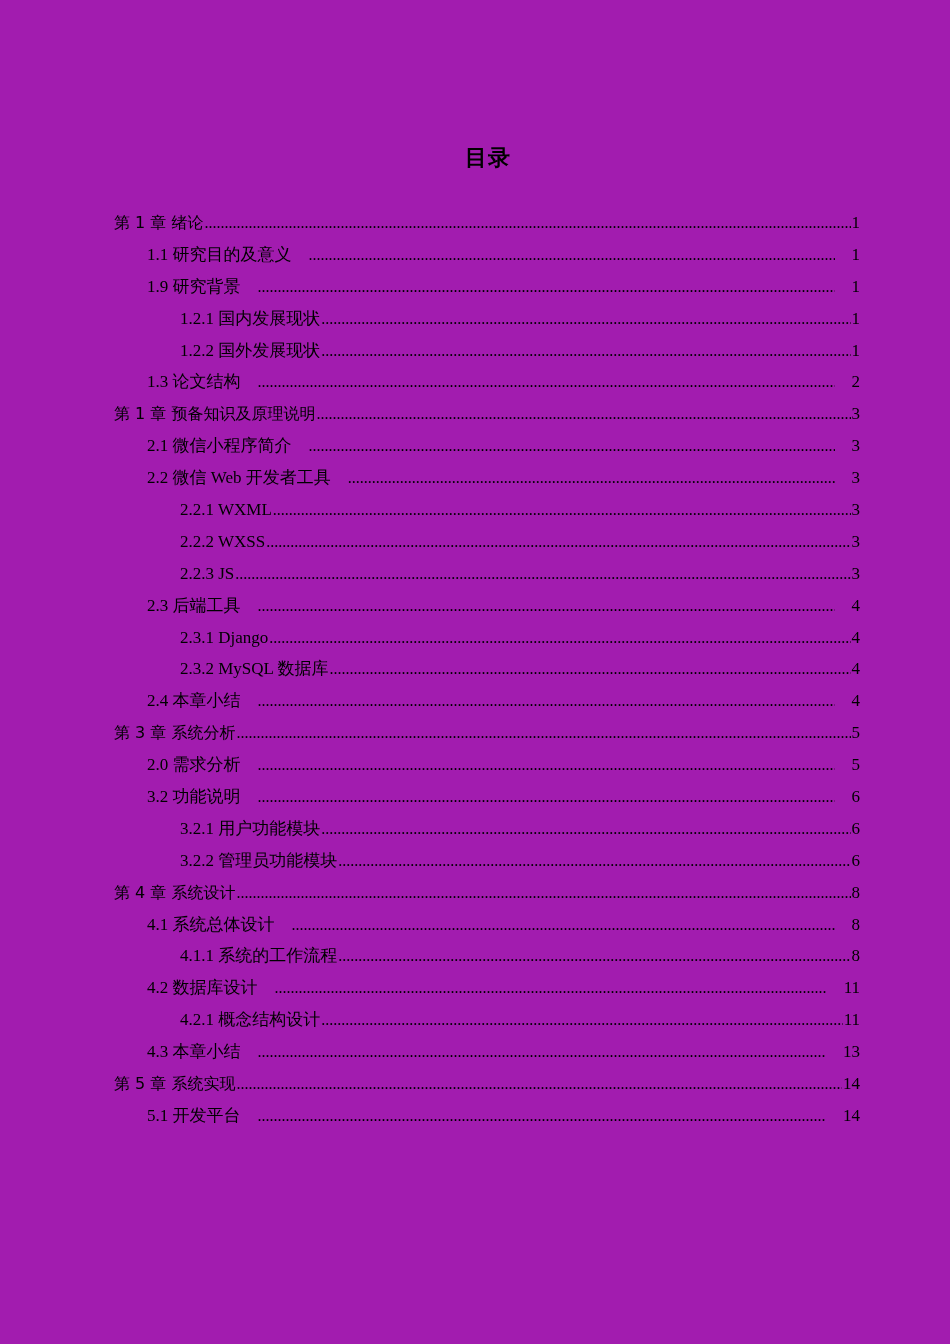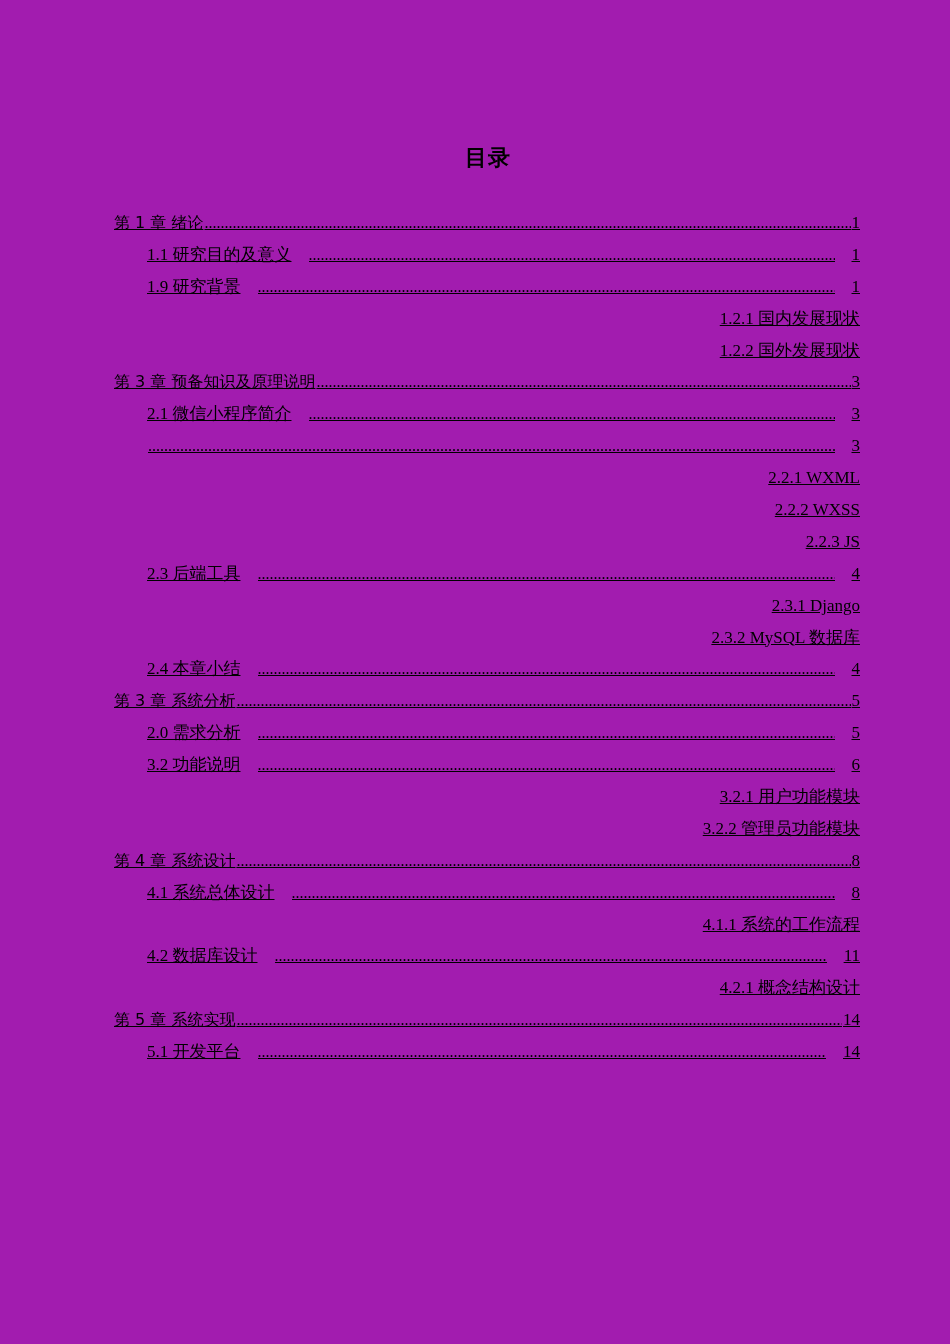--- a/index.html
+++ b/index.html
@@ -34,44 +34,42 @@
       letter-spacing: 1px;
     }
     .toc-list {
       position: absolute;
       top: 207px;
       left: 114px;
       width: 746px;
     }
     .toc-entry {
       display: flex;
-      align-items: flex-end;
+      align-items: flex-start;
       height: 31.9px;
       line-height: 31.9px;
       white-space: nowrap;
       overflow: hidden;
       font-size: 16px;
-      text-decoration: underline;
     }
     .toc-entry.level-1 {
       padding-left: 0;
       font-family: "DejaVu Sans", sans-serif;
       font-size: 16px;
     }
     .toc-entry.level-2 {
       padding-left: 33px;
       font-family: "Liberation Serif", "DejaVu Serif", serif;
       font-size: 17px;
       gap: 16px;
     }
     .toc-entry.level-3 {
       padding-left: 66px;
       font-family: "Liberation Serif", "DejaVu Serif", serif;
       font-size: 17px;
-      flex-direction: column;
     }
     .toc-text {
       flex: 0 0 auto;
     }
     .toc-entry.level-1 .toc-text {
       font-size: 16px;
     }
     .toc-leader {
       flex: 1 1 auto;
       overflow: hidden;
@@ -117,31 +115,37 @@
       <div class="toc-entry level-3">
         <span class="toc-text">1.2.1 国内发展现状</span>
         <span class="toc-leader"></span>
         <span class="toc-page">1</span>
       </div>
       <div class="toc-entry level-3">
         <span class="toc-text">1.2.2 国外发展现状</span>
         <span class="toc-leader"></span>
         <span class="toc-page">1</span>
       </div>
-      <div class="toc-entry level-1">
-        <span class="toc-text">第 3 章  预备知识及原理说明</span>
+      <div class="toc-entry level-2">
+        <span class="toc-text">1.3 论文结构</span>
+        <span class="toc-leader"></span>
+        <span class="toc-page">2</span>
+      </div>
+      <div class="toc-entry level-1">
+        <span class="toc-text">第 1 章  预备知识及原理说明</span>
         <span class="toc-leader"></span>
         <span class="toc-page">3</span>
       </div>
       <div class="toc-entry level-2">
         <span class="toc-text">2.1 微信小程序简介</span>
         <span class="toc-leader"></span>
         <span class="toc-page">3</span>
       </div>
       <div class="toc-entry level-2">
+        <span class="toc-text">2.2 微信 Web 开发者工具</span>
         <span class="toc-leader"></span>
         <span class="toc-page">3</span>
       </div>
       <div class="toc-entry level-3">
         <span class="toc-text">2.2.1 WXML</span>
         <span class="toc-leader"></span>
         <span class="toc-page">3</span>
       </div>
       <div class="toc-entry level-3">
         <span class="toc-text">2.2.2 WXSS</span>
@@ -215,20 +219,25 @@
       </div>
       <div class="toc-entry level-2">
         <span class="toc-text">4.2 数据库设计</span>
         <span class="toc-leader"></span>
         <span class="toc-page">11</span>
       </div>
       <div class="toc-entry level-3">
         <span class="toc-text">4.2.1 概念结构设计</span>
         <span class="toc-leader"></span>
         <span class="toc-page">11</span>
+      </div>
+      <div class="toc-entry level-2">
+        <span class="toc-text">4.3 本章小结</span>
+        <span class="toc-leader"></span>
+        <span class="toc-page">13</span>
       </div>
       <div class="toc-entry level-1">
         <span class="toc-text">第 5 章  系统实现</span>
         <span class="toc-leader"></span>
         <span class="toc-page">14</span>
       </div>
       <div class="toc-entry level-2">
         <span class="toc-text">5.1 开发平台</span>
         <span class="toc-leader"></span>
         <span class="toc-page">14</span>

